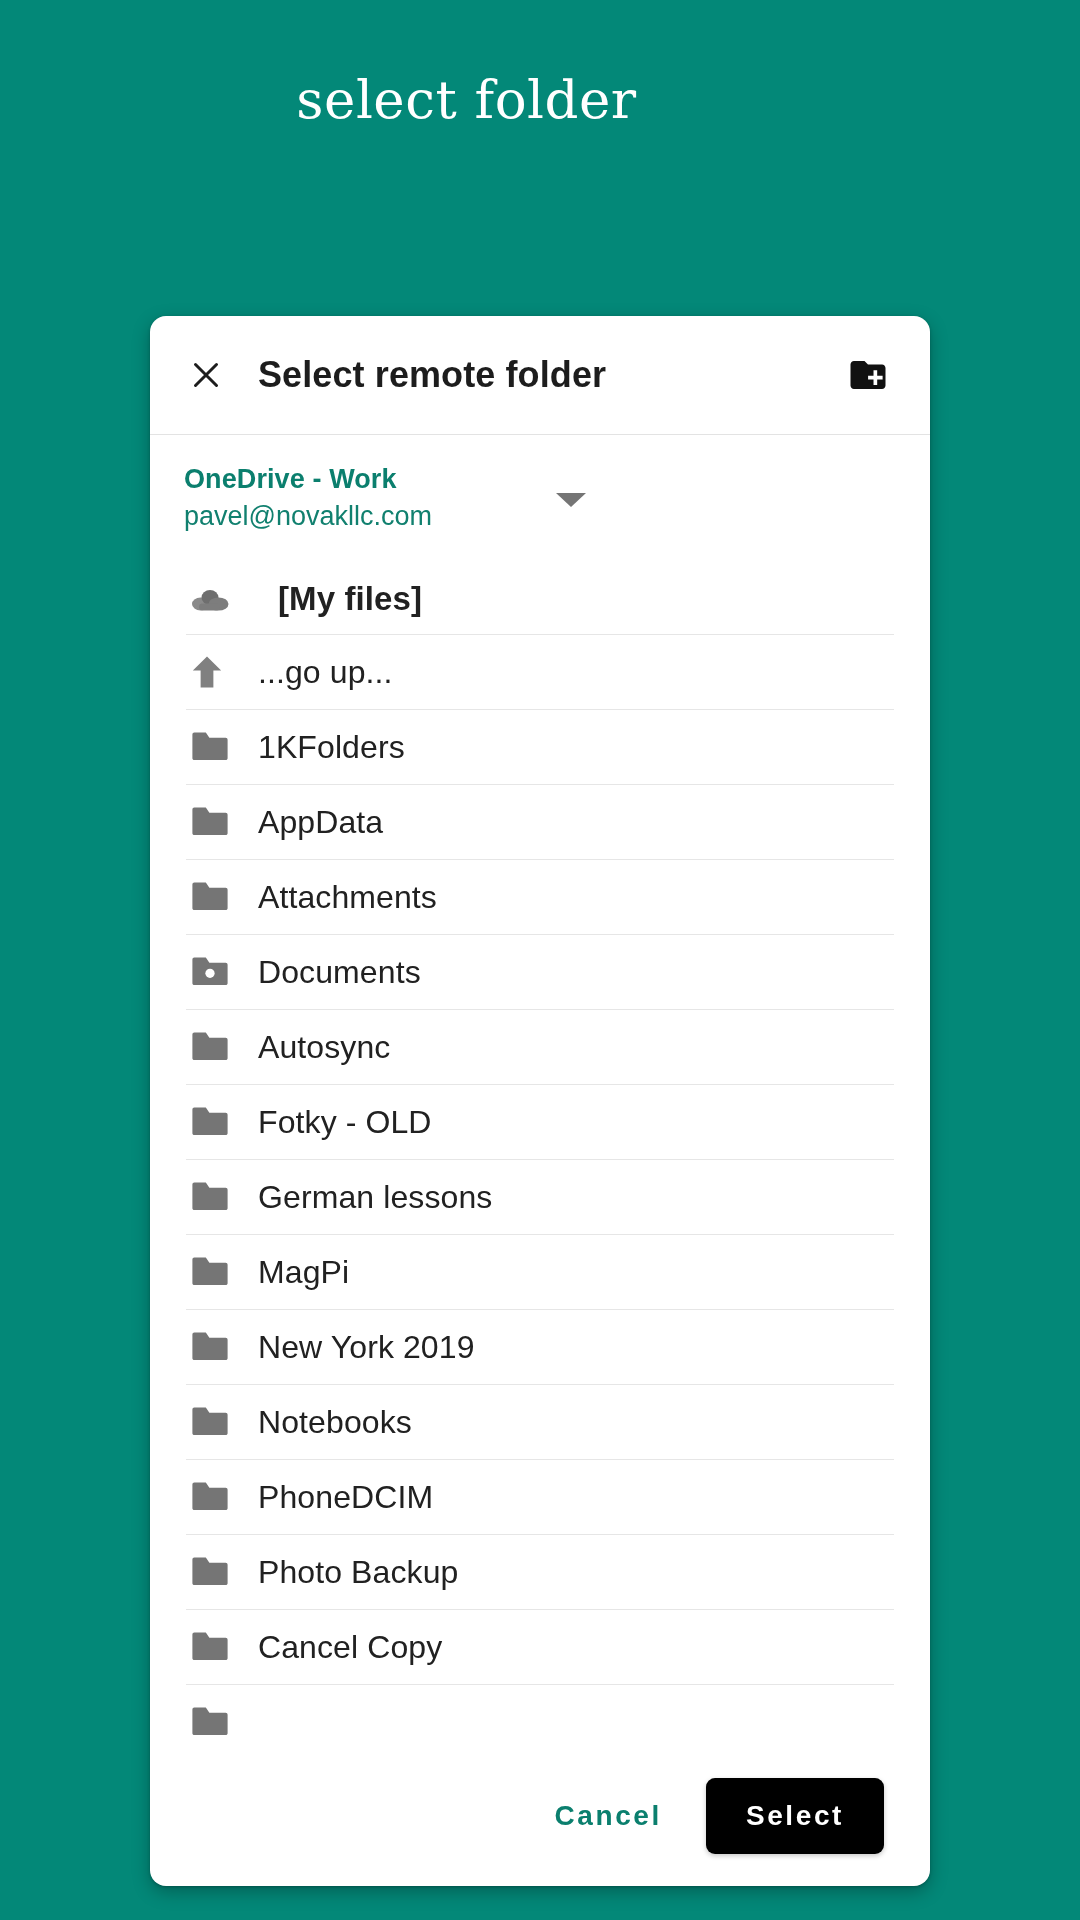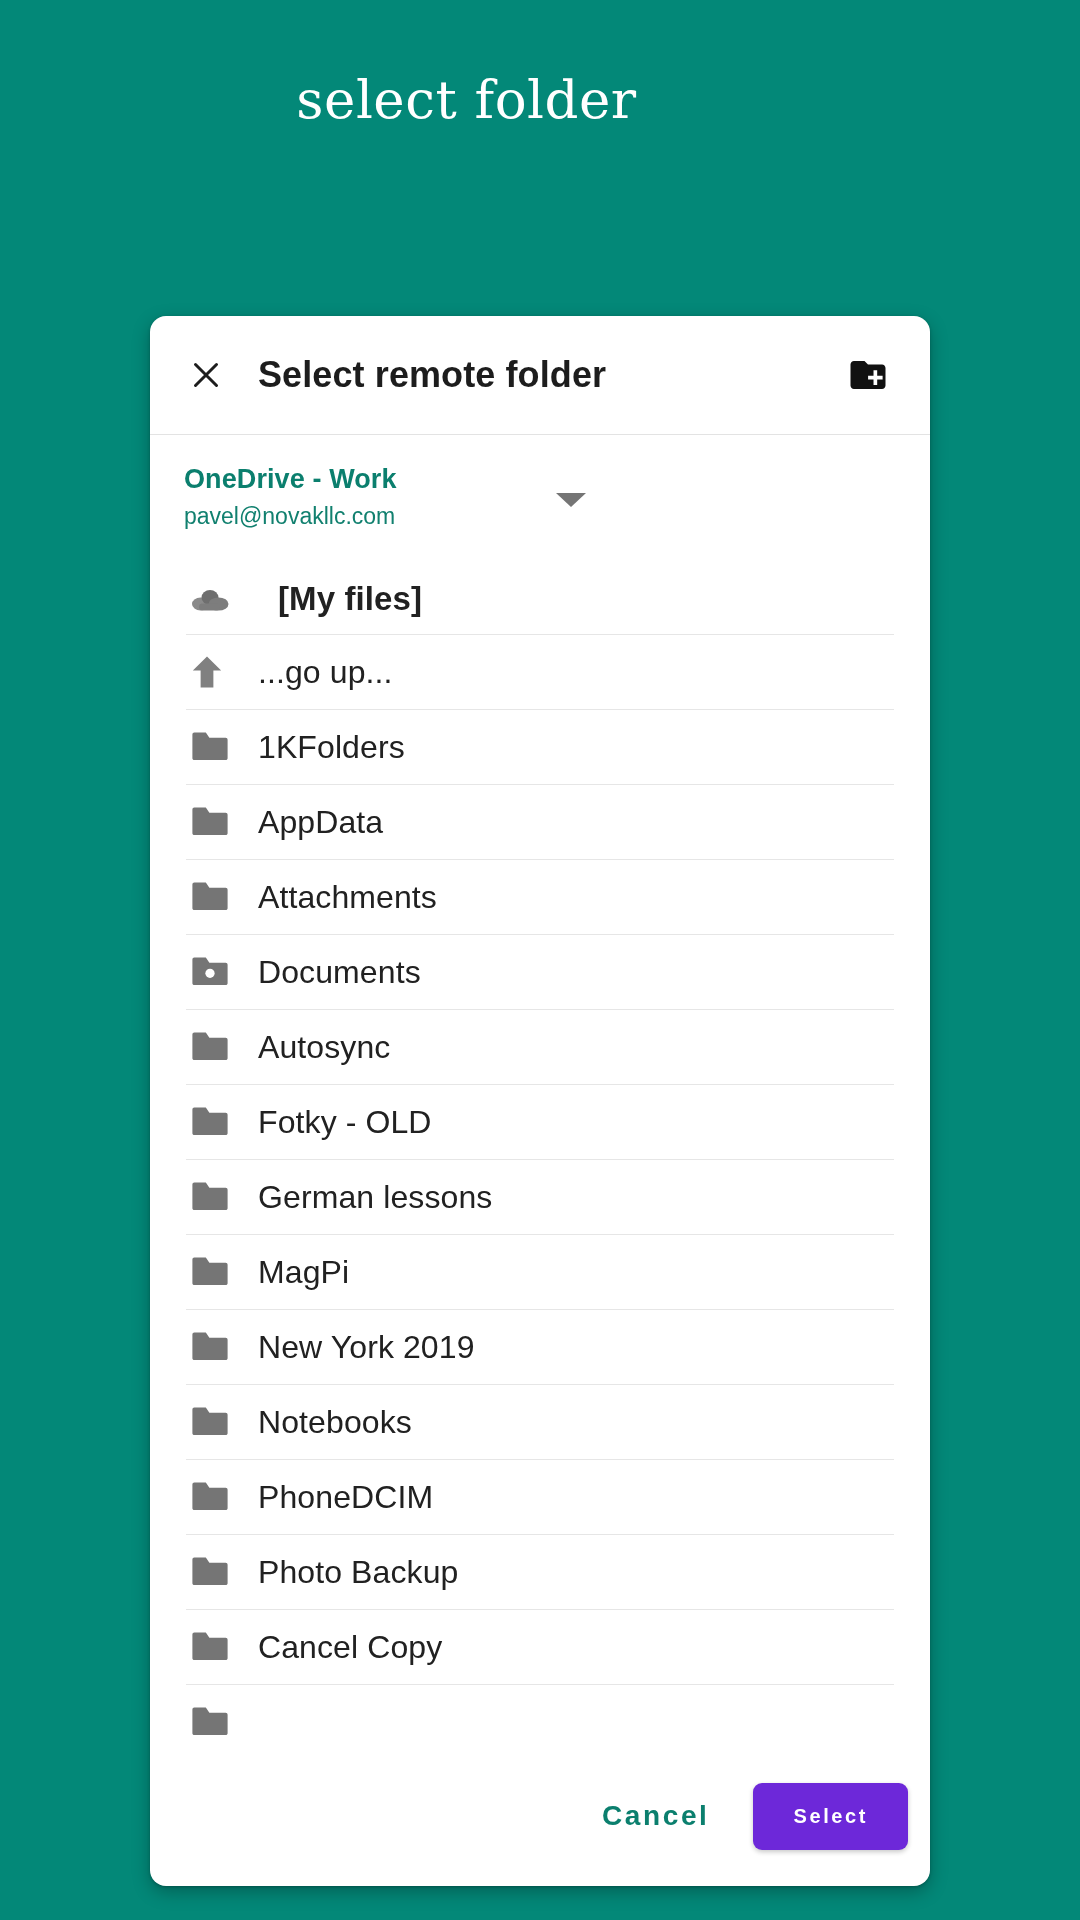--- a/index.html
+++ b/index.html
@@ -98,21 +98,21 @@
     box-sizing: border-box;
   }
   .account-name {
     font-size: 27px;
     font-weight: 700;
     color: #0b7f6e;
     letter-spacing: 0.1px;
     line-height: 36px;
   }
   .account-email {
-    font-size: 23px;
+    font-size: 27px;
     font-weight: 400;
     color: #11806f;
     line-height: 38px;
   }
   .account-caret {
     position: absolute;
     left: 406px;
     top: 58px;
     width: 0;
     height: 0;
@@ -156,41 +156,41 @@
     white-space: nowrap;
   }
   .row-label.strong { font-weight: 700; font-size: 33px; }
 
   
   .card-footer {
     flex: 0 0 140px;
     display: flex;
     align-items: center;
     justify-content: flex-end;
-    padding-right: 22px;
+    padding-right: 46px;
     box-sizing: border-box;
   }
   .cancel-btn {
     font-size: 28px;
     font-weight: 700;
     color: #0b7f6e;
     letter-spacing: 2.6px;
     padding: 16px 18px;
     margin-right: 26px;
     background: none;
     border: none;
     font-family: inherit;
     cursor: pointer;
   }
   .select-btn {
-    font-size: 20px;
+    font-size: 28px;
     font-weight: 700;
     color: #ffffff;
     letter-spacing: 2.6px;
-    background: #6d28d9;
+    background: #000000;
     border: none;
     border-radius: 9px;
     padding: 22px 40px;
     font-family: inherit;
     cursor: pointer;
     box-shadow: 0 2px 5px rgba(0,0,0,0.22);
   }
 </style>
 </head>
 <body>

